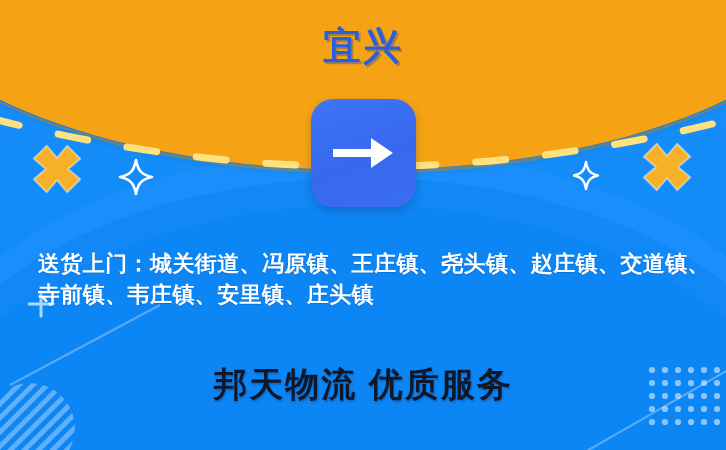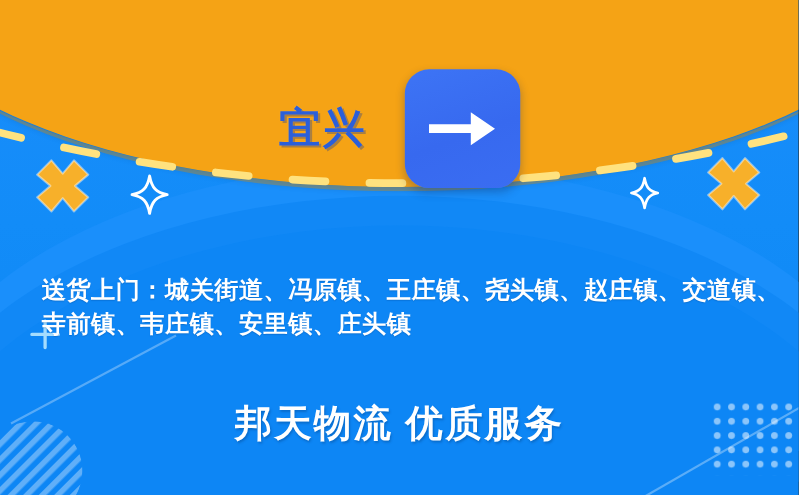--- a/index.html
+++ b/index.html
@@ -81,20 +81,21 @@
     position: absolute;
     left: 0;
     top: 62px;
     width: 726px;
     height: 110px;
     display: flex;
     align-items: center;
     justify-content: center;
     gap: 34px;
     z-index: 6;
+    flex-direction: column;
   }
   .city {
     font-size: 38px;
     font-weight: bold;
     color: #2b5fd9;
     letter-spacing: 2px;
     text-shadow: 2px 2px 0 rgba(30,60,150,0.35), 0 0 1px rgba(255,255,255,0.25);
     white-space: nowrap;
     line-height: 1;
   }
@@ -140,21 +141,21 @@
 
   
   .slogan {
     position: absolute;
     left: 0;
     top: 362px;
     width: 726px;
     text-align: center;
     font-size: 34px;
     font-weight: bold;
-    color: #ffffff;
+    color: #0f172a;
     letter-spacing: 2px;
     z-index: 7;
     text-shadow: 1px 2px 2px rgba(0,50,110,0.30);
   }
 </style>
 </head>
 <body>
 
 <div id="banner">
 

